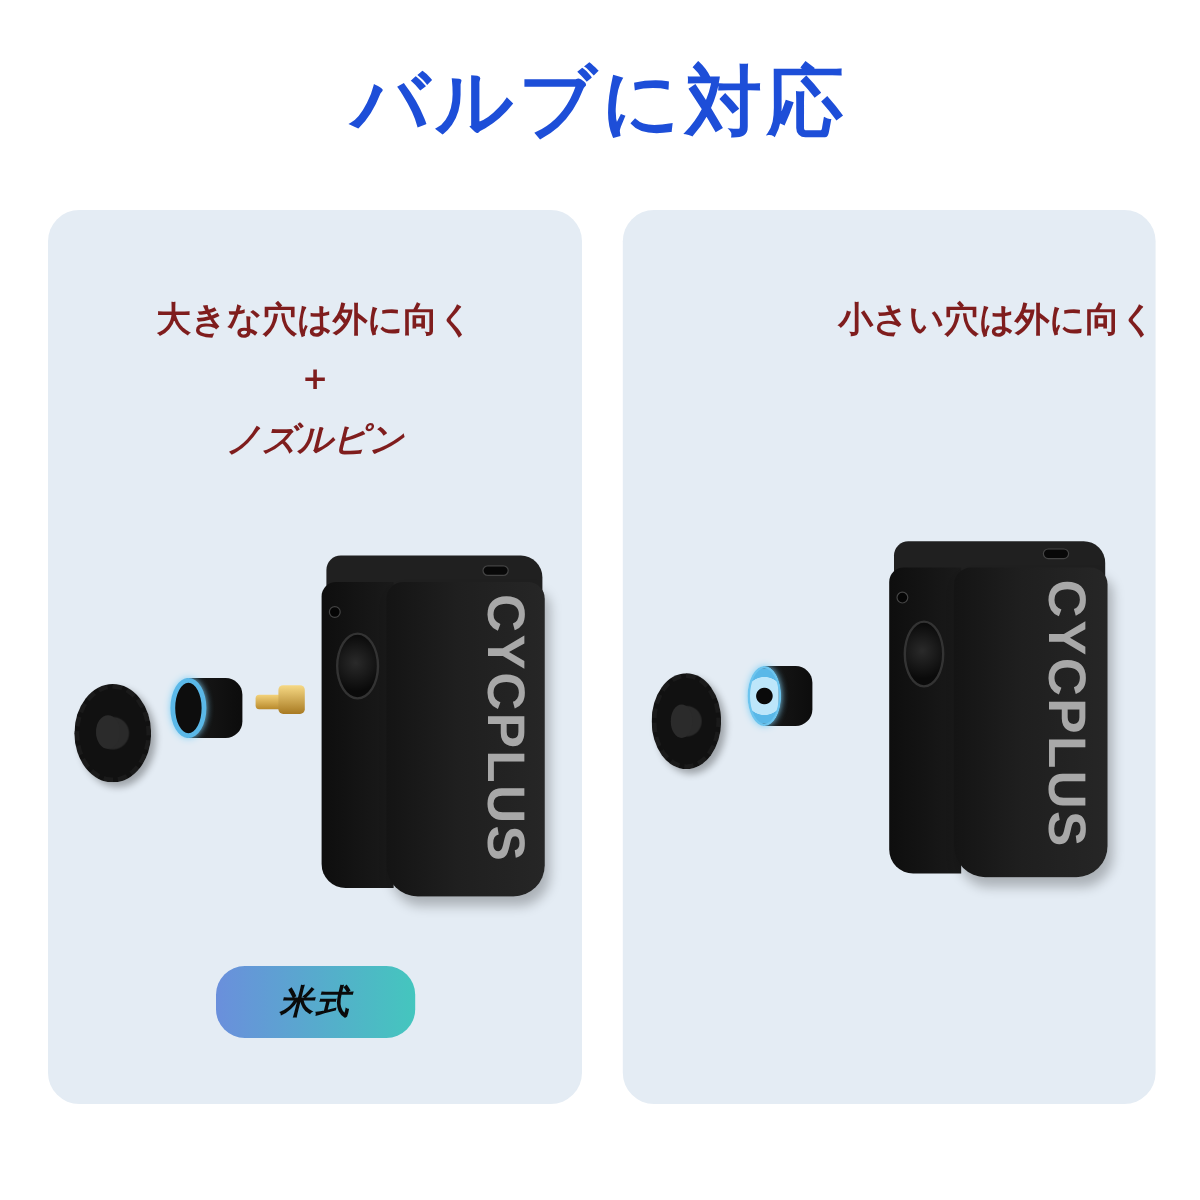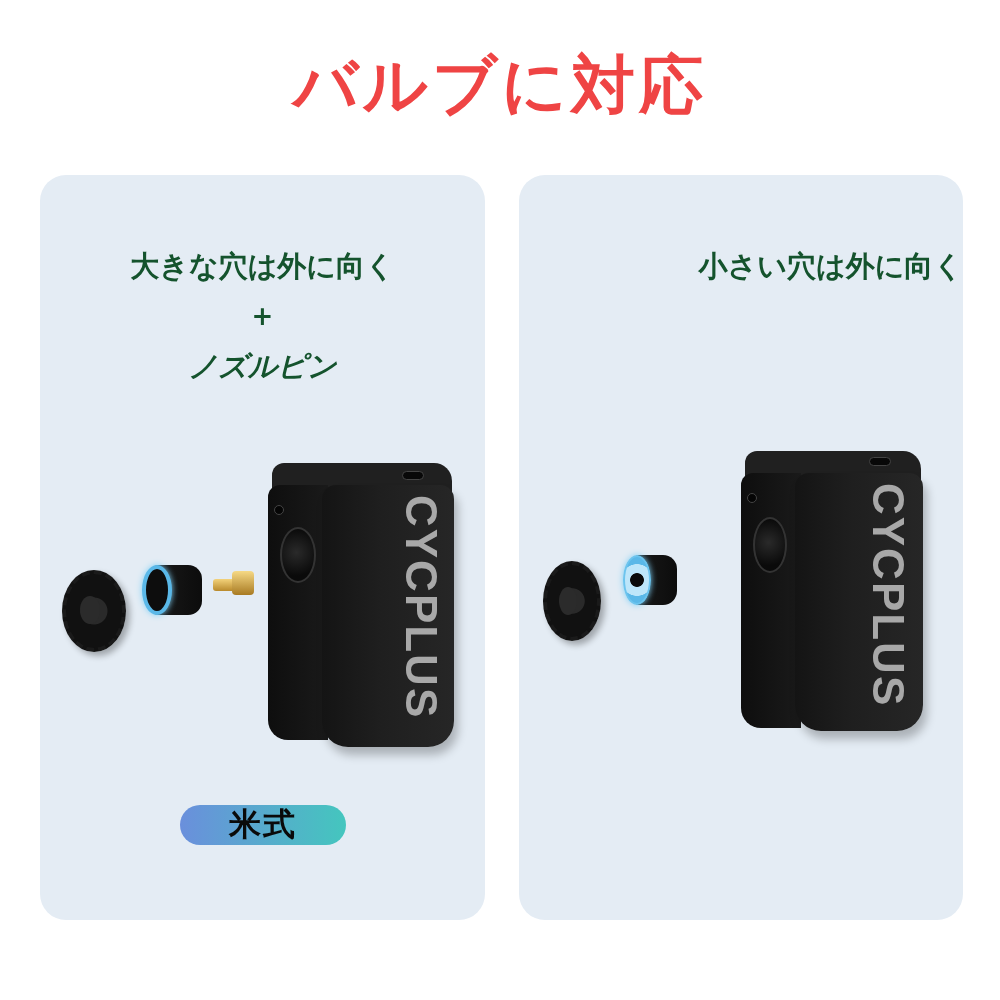--- a/index.html
+++ b/index.html
@@ -1,22 +1,22 @@
 <!DOCTYPE html>
 <html><head>
 <meta charset="utf-8">
 <style>
   * { box-sizing: border-box; margin: 0; padding: 0; }
   body { width: 1000px; height: 1000px; background: #ffffff; font-family: "DejaVu Sans", "Liberation Sans", sans-serif; position: relative; overflow: hidden; }
-  .title { position: absolute; top: 42px; left: 0; width: 1000px; text-align: center; font-size: 64px; font-weight: 900; color: #ef4444; letter-spacing: 4px; }
+  .title { position: absolute; top: 42px; left: 0; width: 1000px; text-align: center; font-size: 64px; font-weight: 900; color: #1d4ed8; letter-spacing: 4px; }
   .panel { position: absolute; top: 175px; width: 445px; height: 745px; background: #e4ecf4; border-radius: 26px; }
   .panel.left { left: 40px; }
   .panel.right { left: 519px; width: 444px; }
-  .caption { position: absolute; left: 0; width: 100%; text-align: center; font-size: 29px; font-weight: bold; color: #14532d; }
-  .badge { position: absolute; top: 630px; width: 166px; height: 40px; border-radius: 24px; background: linear-gradient(90deg, #6a8fdc 0%, #44c6be 100%); display: flex; align-items: center; justify-content: center; font-size: 32px; font-weight: bold; color: #0a0a0a; letter-spacing: 2px; }
+  .caption { position: absolute; left: 0; width: 100%; text-align: center; font-size: 29px; font-weight: bold; color: #7f1d1d; }
+  .badge { position: absolute; top: 630px; width: 166px; height: 60px; border-radius: 24px; background: linear-gradient(90deg, #6a8fdc 0%, #44c6be 100%); display: flex; align-items: center; justify-content: center; font-size: 28px; font-weight: bold; color: #0a0a0a; letter-spacing: 2px; font-style: italic; }
   .product { position: absolute; }
   .body3d { position: absolute; background: linear-gradient(90deg, #141414 0%, #1f1f1f 45%, #262626 100%); border-radius: 14px 14px 26px 26px; box-shadow: 4px 8px 10px rgba(0,0,0,0.25); }
   .body-top { position: absolute; background: #202020; border-radius: 12px 18px 4px 4px; }
   .side { position: absolute; background: linear-gradient(90deg, #0e0e0e, #1a1a1a); border-radius: 12px 0 0 20px; }
   .port { position: absolute; border-radius: 50%; background: radial-gradient(circle at 45% 45%, #2a2a2a 0%, #0a0a0a 70%); border: 2px solid #333; }
   .pinhole { position: absolute; width: 10px; height: 10px; border-radius: 50%; background: #050505; border: 1px solid #444; }
   .usb { position: absolute; width: 22px; height: 9px; border-radius: 5px; background: #080808; border: 1px solid #444; }
   .brand { position: absolute; writing-mode: vertical-rl; font-size: 44px; font-weight: bold; color: #a8a8a8; letter-spacing: 2px; font-family: "Liberation Sans", sans-serif; }
   .gear { position: absolute; border-radius: 50%; background: radial-gradient(circle, #2a2a2a 0 28%, #111 30% 100%); border: 4px dashed #1a1a1a; box-shadow: 4px 4px 6px rgba(0,0,0,0.3); }
   .gear-hole { position: absolute; border-radius: 50%; background: #2b2b2b; }

